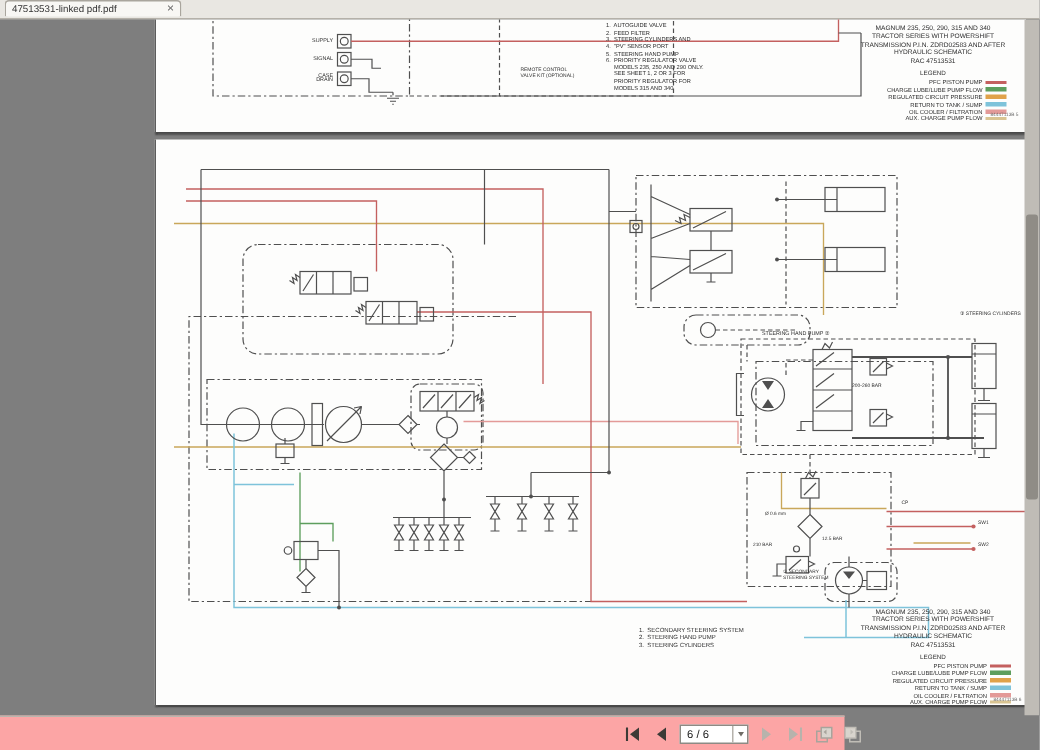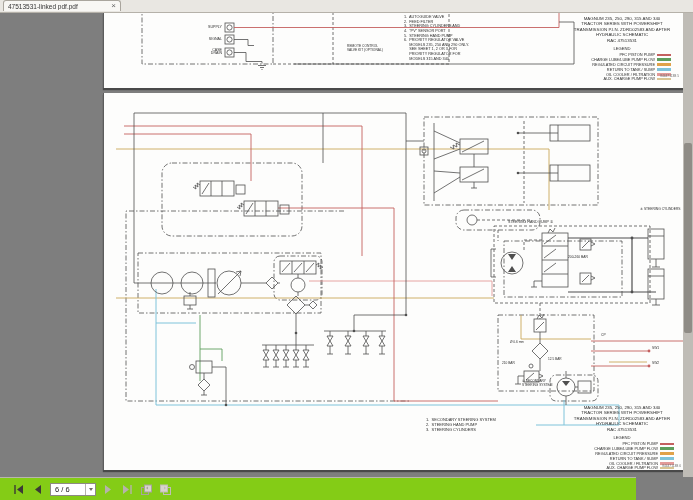--- a/index.html
+++ b/index.html
@@ -8,22 +8,22 @@
   .tabstrip{position:absolute;left:0;top:0;width:693px;height:12px;background:#e9e7e2;
     border-bottom:1px solid #b5b1a9;}
   .tab{position:absolute;left:3px;top:0;height:11px;width:118px;background:#f8f7f4;
     border:1px solid #a9a59d;border-bottom:none;border-radius:3px 3px 0 0;
     display:flex;align-items:center;padding:0 4px;box-sizing:border-box;gap:4px;}
   .tab-title{font-size:6.5px;color:#333;white-space:nowrap;overflow:hidden;flex:1;}
   .tab-close{font-size:8px;line-height:6px;color:#666;cursor:default;}
   .viewer{position:absolute;left:0;top:13px;width:693px;height:464px;background:#7e7e7e;overflow:hidden;}
   .scroll{position:absolute;right:0;top:0;width:10px;height:464px;background:#bfbcb6;}
   .scroll .thumb{position:absolute;left:1px;top:130px;width:8px;height:190px;background:#8f8c86;border-radius:2px;}
-  .toolbar{position:absolute;left:0;top:477px;width:636px;height:23px;background:#84cc16;
-    border-top:1px solid #b9b5ae;display:flex;align-items:center;justify-content:flex-start;}
+  .toolbar{position:absolute;left:0;top:477px;width:563px;height:23px;background:#fca5a5;
+    border-top:1px solid #b9b5ae;display:flex;align-items:center;justify-content:flex-end;}
   .navgroup{display:flex;align-items:center;gap:6px;transform:translateX(12px);}
   .nav-btn{width:13px;height:13px;display:flex;align-items:center;justify-content:center;}
   .pagebox{width:46px;height:13px;background:#fff;border:1px solid #8d8a84;display:flex;
     align-items:center;box-sizing:border-box;}
   .pagebox .pval{font-size:7.5px;color:#222;padding-left:4px;flex:1;}
   .pagebox .caret{width:9px;height:100%;border-left:1px solid #b5b2ac;display:flex;
     align-items:center;justify-content:center;}
   .caret i{width:0;height:0;border-left:2.5px solid transparent;border-right:2.5px solid transparent;
     border-top:3px solid #6f6c66;}
   

